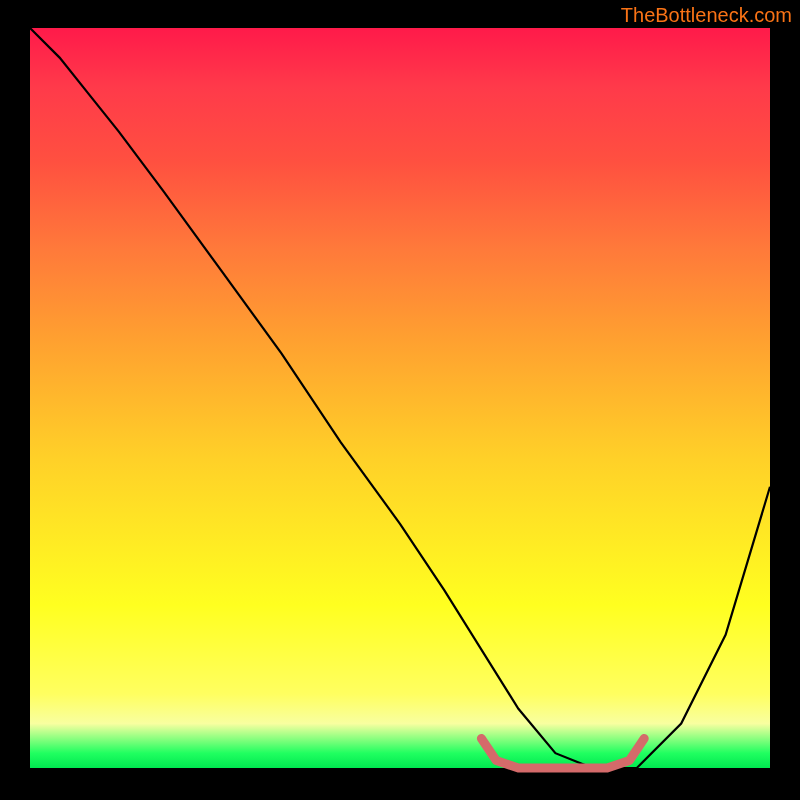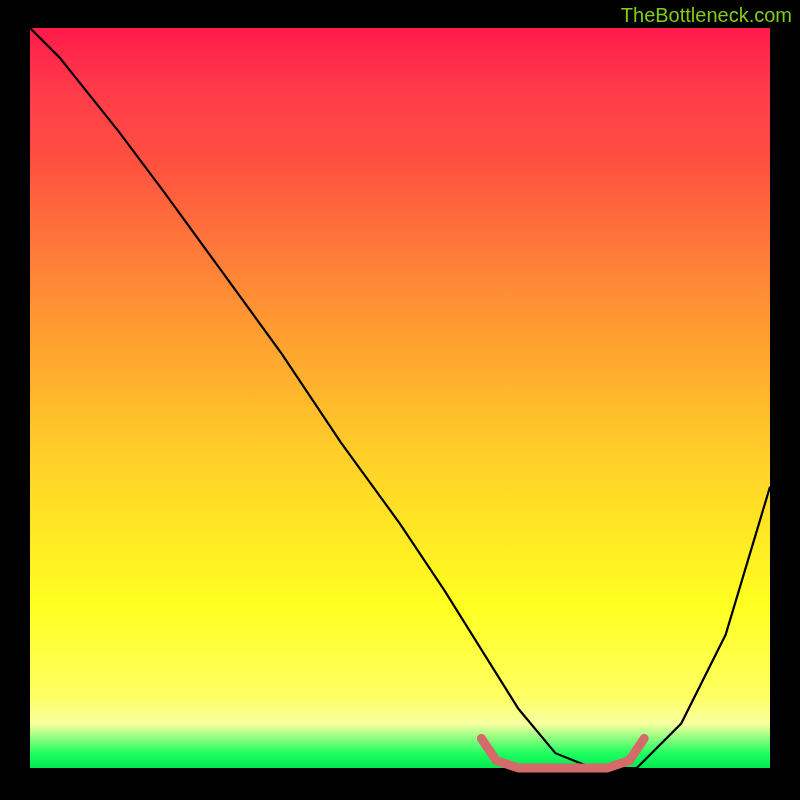--- a/index.html
+++ b/index.html
@@ -8,21 +8,21 @@
     width: 800px;
     height: 800px;
     background: #000;
     position: relative;
     font-family: Arial, sans-serif;
   }
   .watermark {
     position: absolute;
     top: 4px;
     right: 8px;
-    color: #84cc16;
+    color: #f97316;
     font-size: 20px;
     font-weight: 500;
     z-index: 10;
   }
   .plot-area {
     position: absolute;
     left: 30px;
     top: 28px;
     width: 740px;
     height: 740px;

